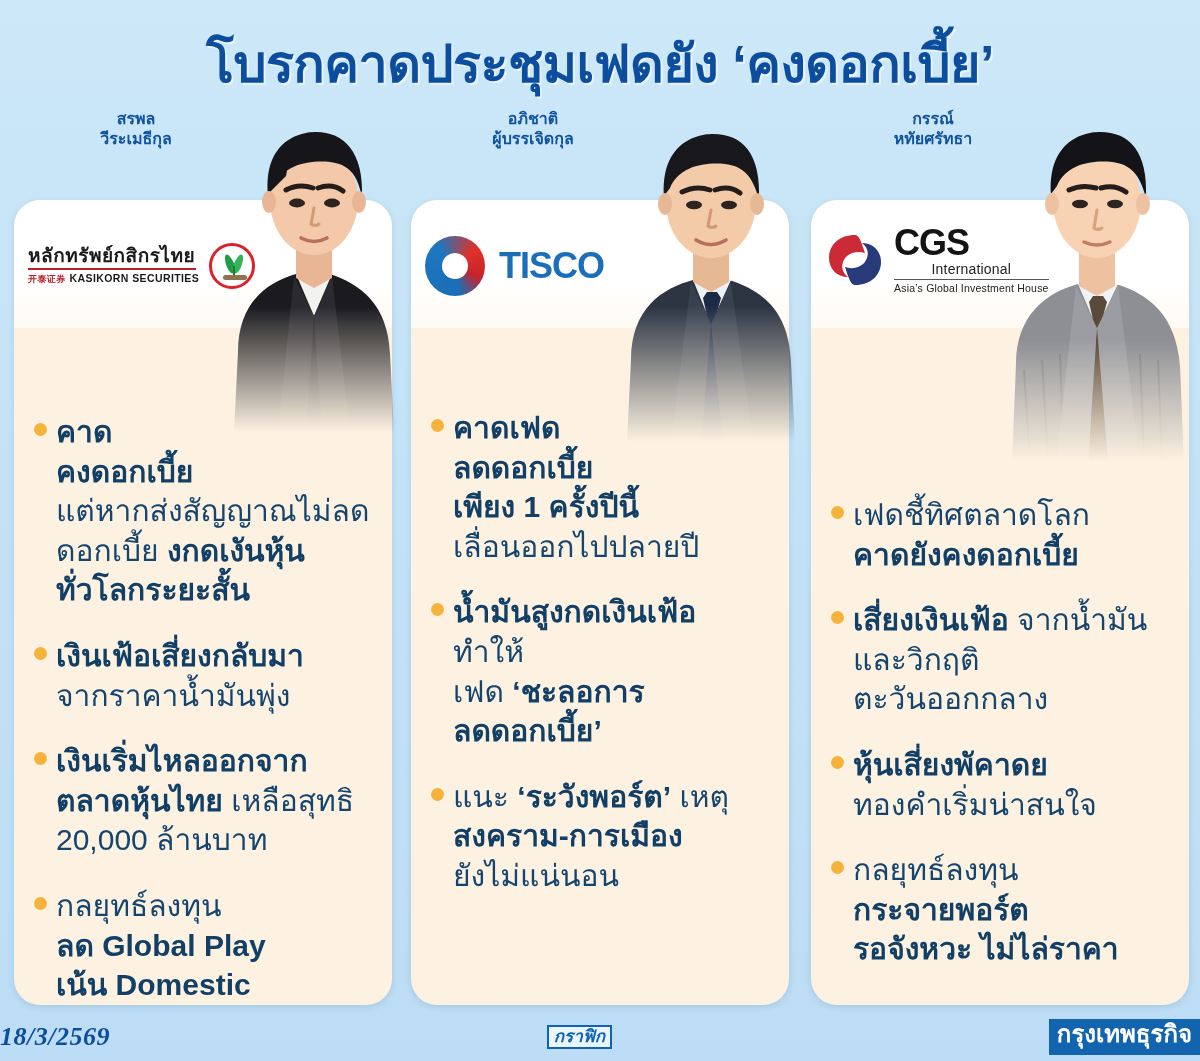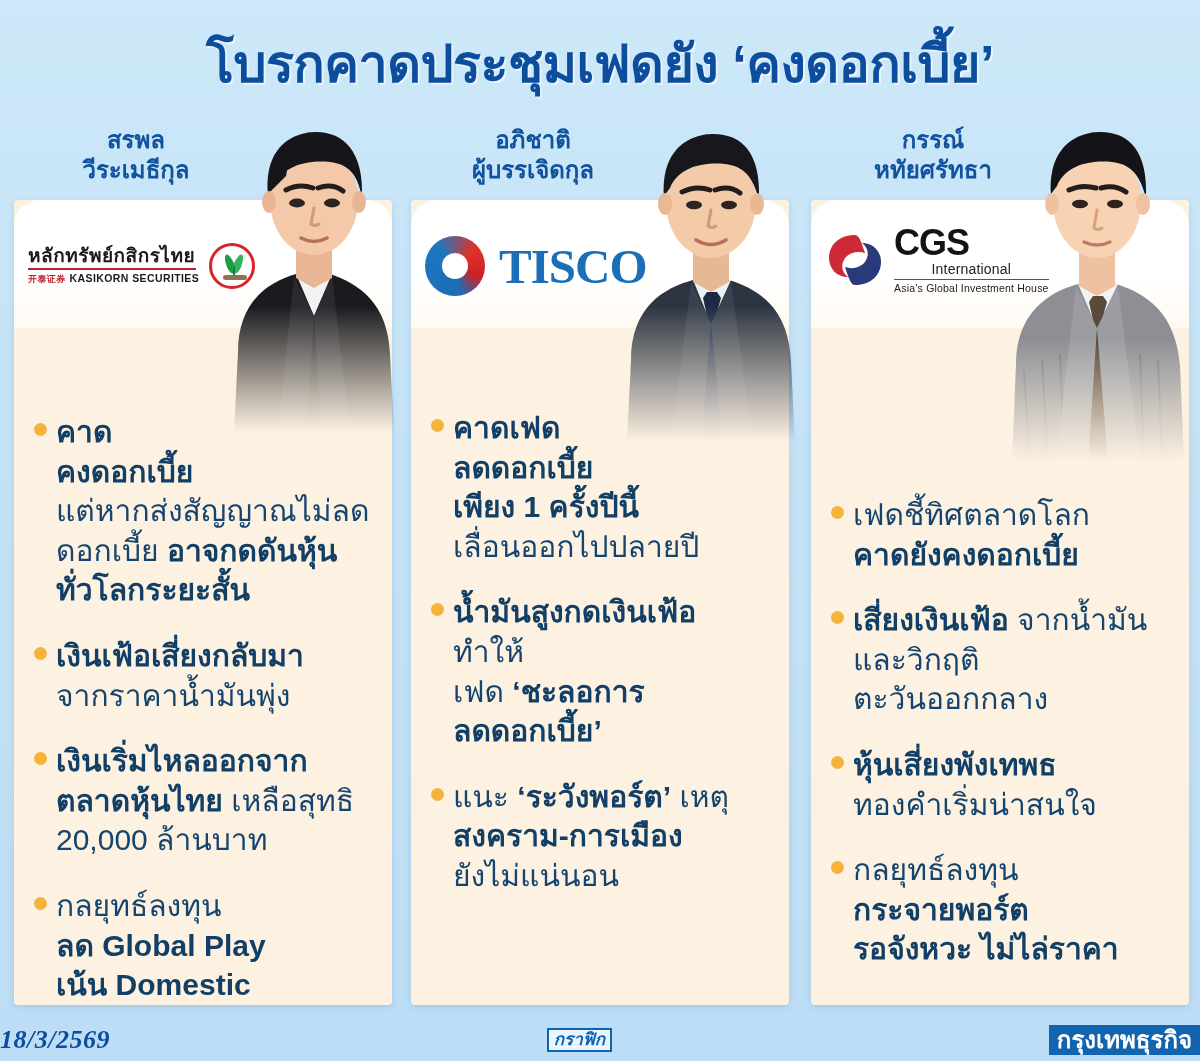--- a/index.html
+++ b/index.html
@@ -22,30 +22,30 @@
   }
 
   
   .cols{ position:absolute; top:105px; left:0; width:1200px; height:905px; }
   .col{ position:absolute; top:0; width:390px; height:905px; }
   .col.c1{ left:8px; }
   .col.c2{ left:405px; }
   .col.c3{ left:805px; }
 
   .namebox{
-    position:absolute; top:20px; left:18px; width:220px;
-    color:#10529e; font-size:24px; font-weight:bold; line-height:1.24;
+    position:absolute; top:4px; left:18px; width:220px;
+    color:#10529e; font-size:16px; font-weight:bold; line-height:1.24;
     text-align:center; z-index:6;
   }
   .namebox .ln{ display:block; }
 
   
   .card{
     position:absolute; left:6px; top:95px; width:378px; height:805px;
-    background:#fdf2e2; border-radius:4px;
+    background:#fdf2e2; border-radius:26px;
     box-shadow:0 2px 6px rgba(20,60,110,.13);
     overflow:hidden; z-index:2;
   }
   .card.c3card{ background:#fdf2e2; }
 
   
   .logoplate{
     position:absolute; left:0; top:0; width:378px; height:128px;
     background:linear-gradient(180deg,#ffffff 0%,#ffffff 62%,#fffaf2 100%);
     border-top-left-radius:26px; border-top-right-radius:26px;
@@ -67,21 +67,21 @@
   .ks .seal .leafB{ left:22px; top:8px; transform:rotate(22deg); background:#35b25a;}
   .ks .seal .stem{ position:absolute; left:21px; top:20px; width:2px; height:13px; background:#1f7a38;}
   .ks .seal .soil{ position:absolute; left:11px; bottom:6px; width:24px; height:5px; border-radius:3px; background:#8d7350;}
 
   
   .tisco{ display:flex; align-items:center; gap:14px; }
   .tisco .ring{ position:relative; width:60px; height:60px; border-radius:50%;
     background:conic-gradient(from 200deg,#1b6fb8 0deg,#1d77c0 120deg,#e03127 210deg,#c8232a 275deg,#1b6fb8 330deg);
     flex:0 0 auto;}
   .tisco .ring::after{ content:""; position:absolute; inset:17px; background:#fff; border-radius:50%; }
-  .tisco .word{ font-size:49px; font-weight:bold; color:#1b6fb8; letter-spacing:-1px; font-family:Liberation Serif, serif;}
+  .tisco .word{ font-size:36px; font-weight:bold; color:#1b6fb8; letter-spacing:-1px; font-family:Liberation Sans, sans-serif;}
 
   
   .cgs{ display:flex; align-items:center; gap:9px; }
   .cgs .mark{ position:relative; width:60px; height:58px; flex:0 0 auto;}
   .cgs .word{ font-size:36px; font-weight:bold; color:#141414; letter-spacing:-1px; line-height:.95;}
   .cgs .sub{ font-size:14px; color:#222; text-align:center; letter-spacing:.2px; }
   .cgs .tag{ font-size:10.5px; color:#222; letter-spacing:.2px; border-top:1px solid #555; padding-top:2px; margin-top:2px; white-space:nowrap;}
 
   
   .photo{ position:absolute; z-index:4; pointer-events:none; }
@@ -99,21 +99,21 @@
   .bullet .lite{ font-weight:normal; }
 
   
   .footer{ position:absolute; bottom:6px; left:0; width:1200px;
       display:flex; align-items:center; justify-content:space-between; gap:9px; }
   .f-date{ font-size:26px; font-style:italic; font-weight:bold; color:#0d4d9e;
       font-family:"Liberation Serif",serif; letter-spacing:.5px; }
   .f-graphic{ font-size:17px; font-style:italic; font-weight:bold; color:#0d63b5;
       border:2px solid #0d63b5; padding:1px 5px 2px; background:#eaf5fd; line-height:1;}
   .f-brand{ font-size:24px; font-weight:bold; color:#ffffff; background:#1364ae;
-      padding:3px 8px 3px; line-height:1;}
+      padding:3px 8px 9px; line-height:1;}
 </style>
 </head>
 <body>
 
 <div class="page">
 
   <div class="headline">โบรกคาดประชุมเฟดยัง ‘คงดอกเบี้ย’</div>
 
   <div class="cols">
 
@@ -174,21 +174,21 @@
               <div class="seal">
                 <div class="leafA"></div>
                   <div class="leafB"></div>
                 <div class="stem"></div>
                   <div class="soil"></div>
               </div>
             </div>
           </div>
         </div>
         <div class="bullets">
-            <div class="bullet"><span class="dot"></span><b>คาด</b><br><b>คงดอกเบี้ย</b><br><span class="lite">แต่หากส่งสัญญาณไม่ลด</span><br><span class="lite">ดอกเบี้ย </span><b>อาจกดดันหุ้น</b><br><b>ทั่วโลกระยะสั้น</b></div>
+            <div class="bullet"><span class="dot"></span><b>คาด</b><br><b>คงดอกเบี้ย</b><br><span class="lite">แต่หากส่งสัญญาณไม่ลด</span><br><span class="lite">ดอกเบี้ย </span><b>งกดเงันหุ้น</b><br><b>ทั่วโลกระยะสั้น</b></div>
             <div class="bullet"><span class="dot"></span><b>เงินเฟ้อเสี่ยงกลับมา</b><br><span class="lite">จากราคาน้ำมันพุ่ง</span></div>
             <div class="bullet"><span class="dot"></span><b>เงินเริ่มไหลออกจาก</b><br><b>ตลาดหุ้นไทย</b><span class="lite"> เหลือสุทธิ</span><br><span class="lite">20,000 ล้านบาท</span></div>
             <div class="bullet"><span class="dot"></span><span class="lite">กลยุทธ์ลงทุน</span><br><b>ลด Global Play</b><br><b>เน้น Domestic</b></div>
           </div>
       </div>
     </div>
 
     <div class="col c2">
       <div class="namebox">
         <span class="ln">อภิชาติ</span>
@@ -295,21 +295,21 @@
                 <div class="word">CGS</div>
                 <div class="sub">International</div>
                 <div class="tag">Asia’s Global Investment House</div>
               </div>
             </div>
           </div>
         </div>
         <div class="bullets">
             <div class="bullet"><span class="dot"></span><span class="lite">เฟดชี้ทิศตลาดโลก</span><br><b>คาดยังคงดอกเบี้ย</b></div>
             <div class="bullet"><span class="dot"></span><b>เสี่ยงเงินเฟ้อ</b><span class="lite"> จากน้ำมัน</span><br><span class="lite">และวิกฤติตะวันออกกลาง</span></div>
-            <div class="bullet"><span class="dot"></span><b>หุ้นเสี่ยงพังเทพธ</b><br><span class="lite">ทองคำเริ่มน่าสนใจ</span></div>
+            <div class="bullet"><span class="dot"></span><b>หุ้นเสี่ยงพัคาดย</b><br><span class="lite">ทองคำเริ่มน่าสนใจ</span></div>
             <div class="bullet"><span class="dot"></span><span class="lite">กลยุทธ์ลงทุน</span><br><b>กระจายพอร์ต</b><br><b>รอจังหวะ ไม่ไล่ราคา</b></div>
           </div>
       </div>
     </div>
 
   </div>
 
   <div class="footer">
     <span class="f-date">18/3/2569</span>
     <span class="f-graphic">กราฟิก</span>

